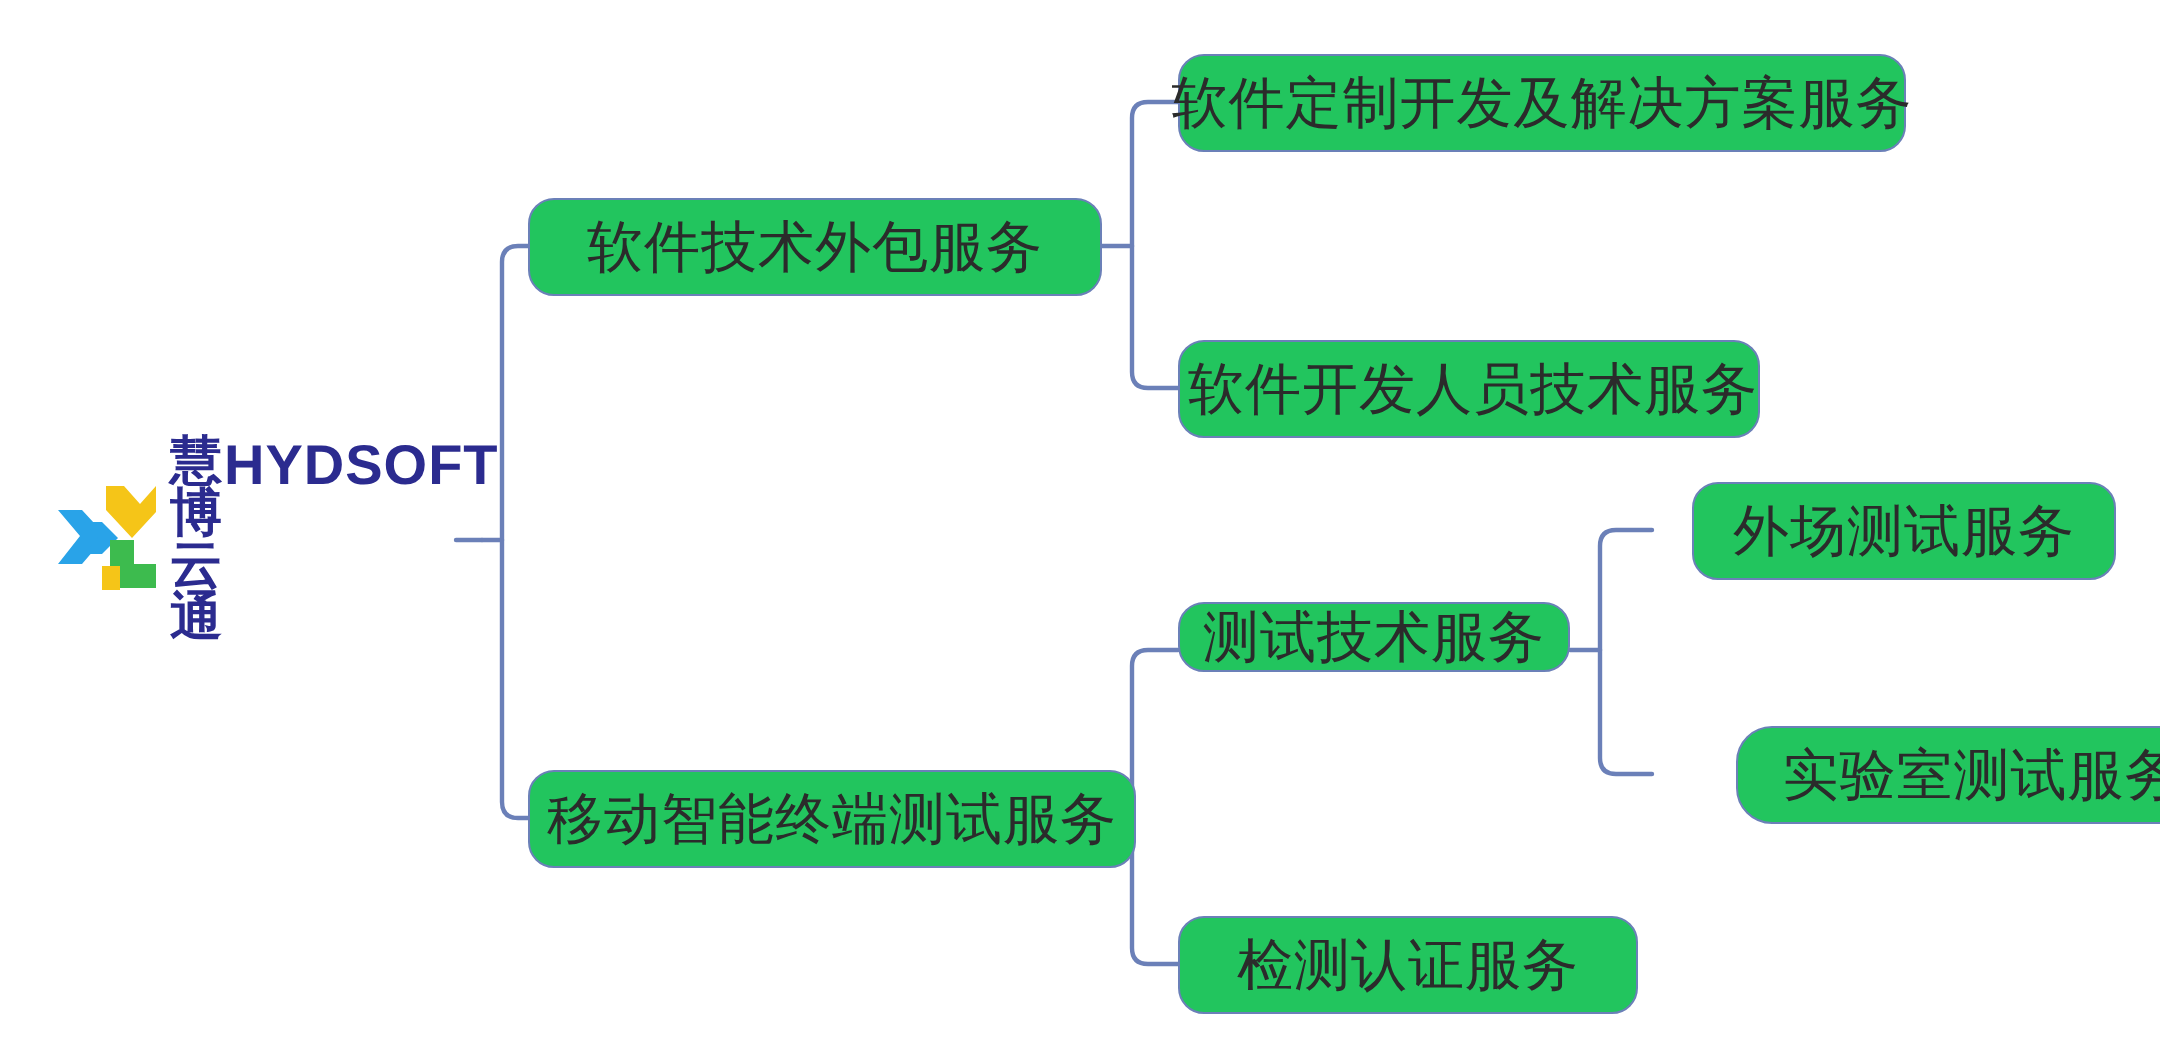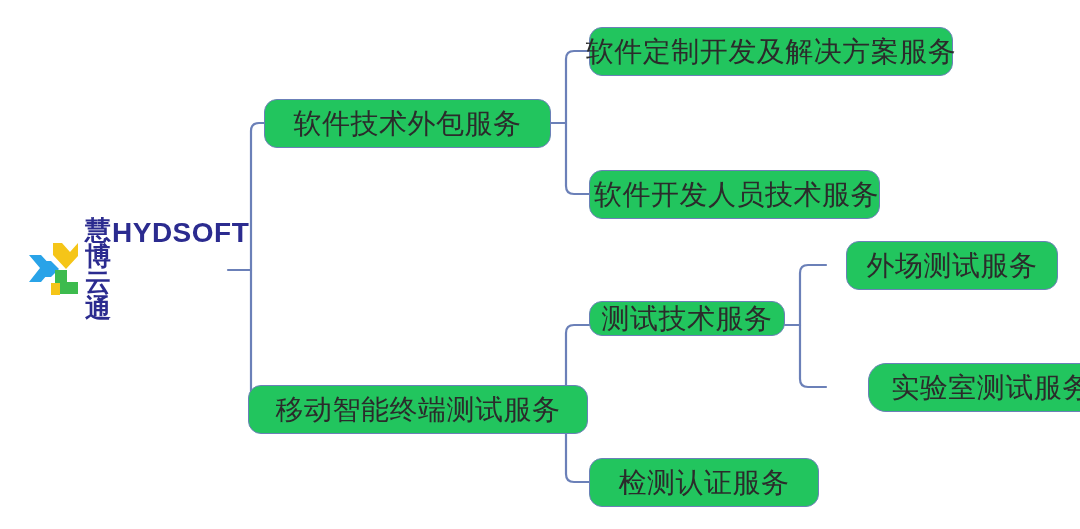--- a/index.html
+++ b/index.html
@@ -122,21 +122,21 @@
     <div id="logo-text">
       <div id="logo-cn">慧博云通</div>
       <div id="logo-en">HYDSOFT</div>
     </div>
   </div>
 
   <div class="node" style="left:264px; top:99px; width:287px; height:49px;">
     <span>软件技术外包服务</span>
   </div>
 
-  <div class="node" style="left:248px; top:385px; width:340px; height:49px;">
+  <div class="node" style="left:264px; top:385px; width:304px; height:49px;">
     <span>移动智能终端测试服务</span>
   </div>
 
   <div class="node" style="left:589px; top:27px; width:364px; height:49px;">
     <span>软件定制开发及解决方案服务</span>
   </div>
 
   <div class="node" style="left:589px; top:170px; width:291px; height:49px;justify-content:flex-end;">
     <span>软件开发人员技术服务</span>
   </div>

